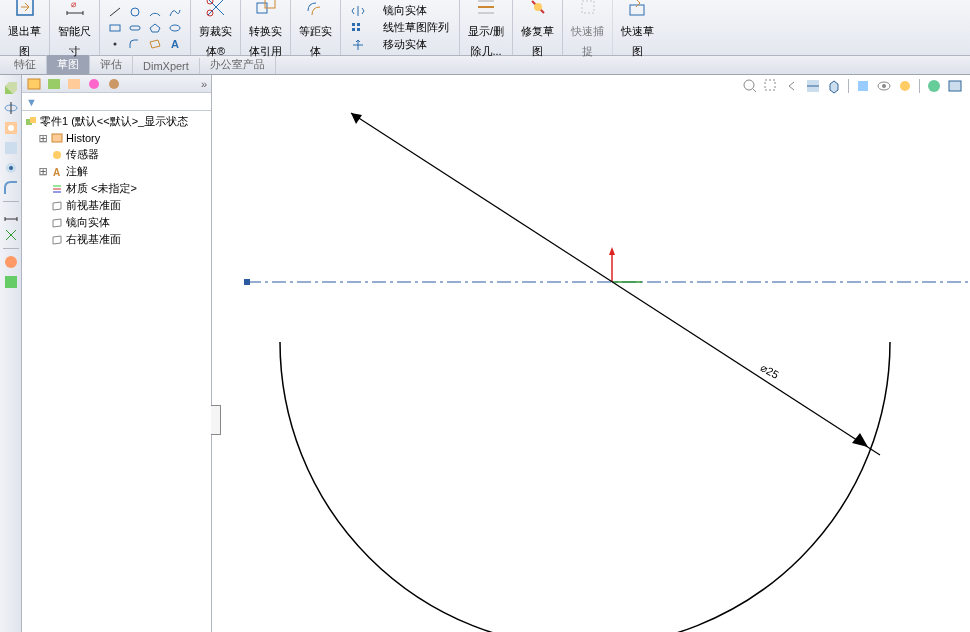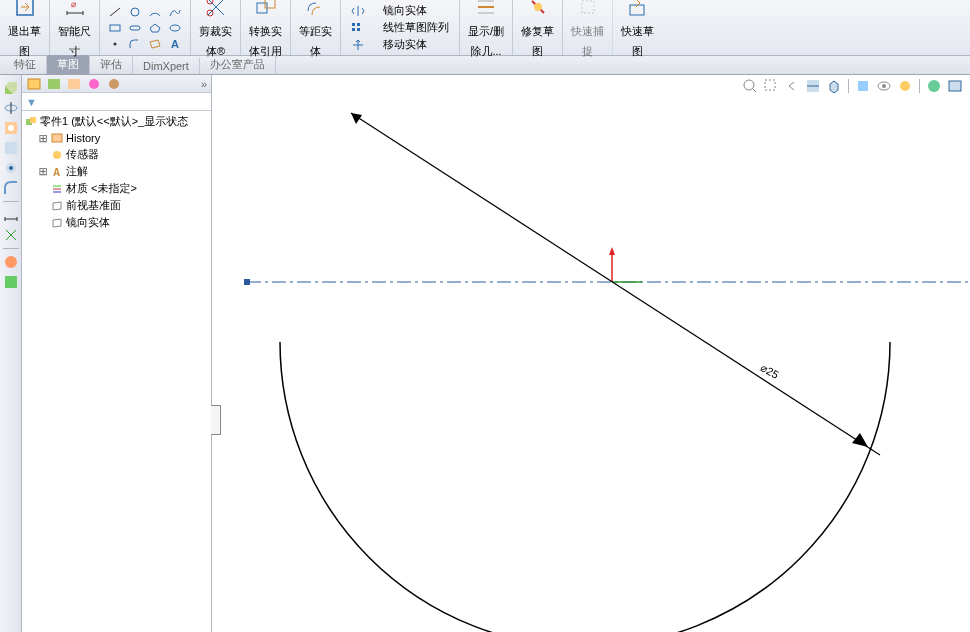--- a/index.html
+++ b/index.html
@@ -412,20 +412,29 @@
           </div>
         <div class="tree-node">
             <span class="exp"></span>
             <span class="ni">
               <svg width="12" height="12">
                 <path d="M2 3l8-1 0 7-8 1z" fill="none" stroke="#888"></path>
               </svg>
             </span>
             <span>镜向实体</span>
           </div>
+        <div class="tree-node">
+            <span class="exp"></span>
+            <span class="ni">
+              <svg width="12" height="12">
+                <path d="M2 3l8-1 0 7-8 1z" fill="none" stroke="#888"></path>
+              </svg>
+            </span>
+            <span>右视基准面</span>
+          </div>
       </div>
     </div>
   </div>
 
   <div class="canvas-area">
     <div class="view-toolbar">
       <span class="vt">
           <svg width="16" height="16">
             <circle cx="7" cy="7" r="5" fill="none" stroke="#888"></circle>
             <line x1="11" y1="11" x2="14" y2="14" stroke="#888"></line>

